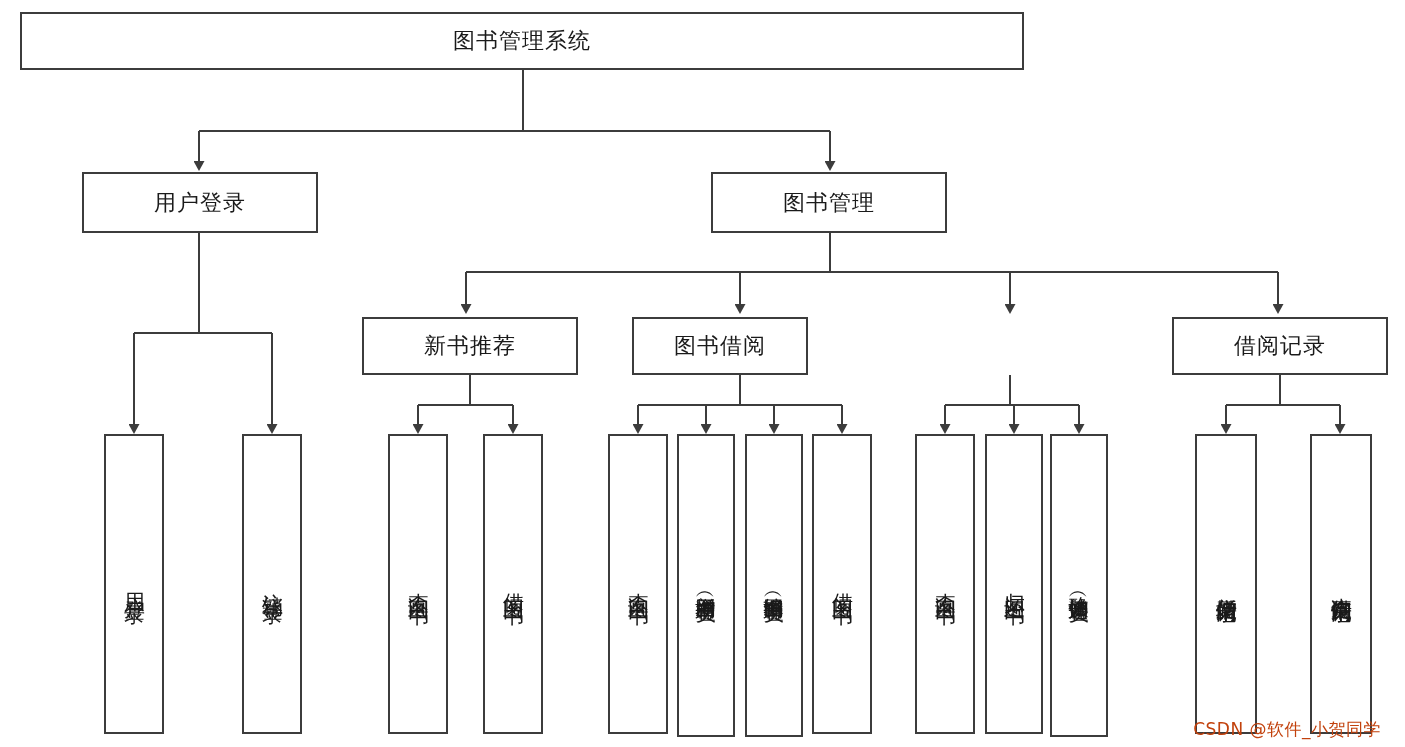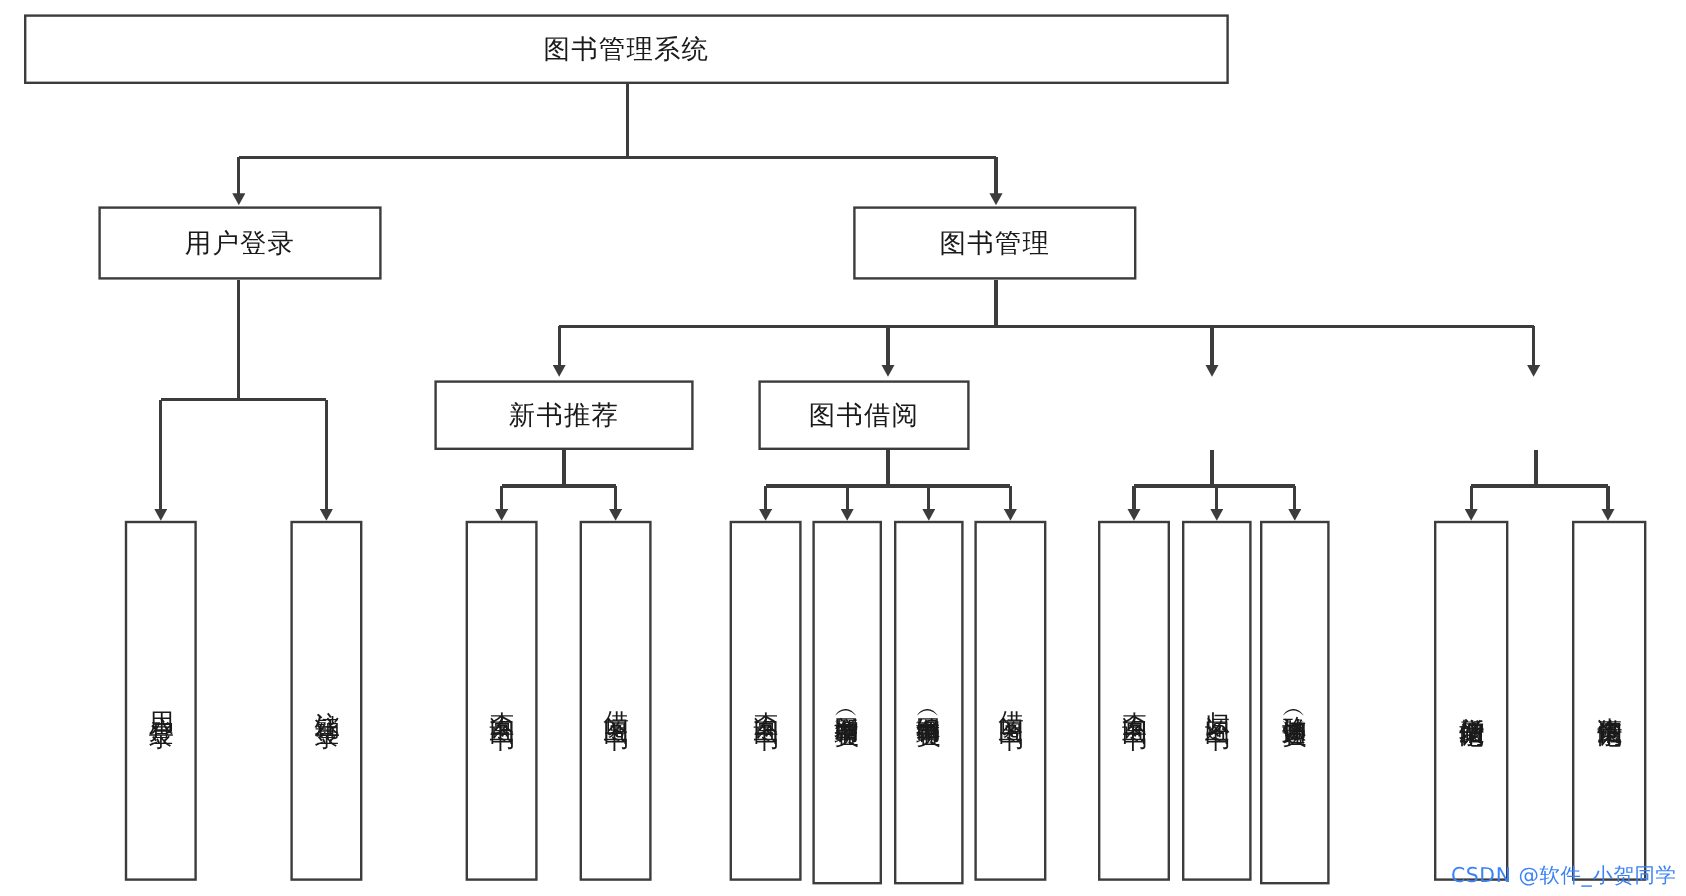--- a/index.html
+++ b/index.html
@@ -53,24 +53,24 @@
     text-orientation: upright;
     display: block;
     white-space: nowrap;
   }
   .nlabel {
     display: block;
     white-space: nowrap;
   }
   #watermark {
     position: absolute;
-    right: 8px;
+    right: 24px;
     bottom: 6px;
     font-size: 17px;
-    color: #3b82f6;
+    color: #c2410c;
     white-space: nowrap;
     letter-spacing: 0.5px;
   }
 </style>
 </head>
 <body>
 
 <div id="canvas">
 
   <svg id="edges" viewBox="0 0 1405 747">
@@ -139,20 +139,23 @@
 
   <div class="node horiz" style="left:362px; top:317px; width:216px; height:58px;">
     <span class="nlabel">新书推荐</span>
   </div>
 
   <div class="node horiz" style="left:632px; top:317px; width:176px; height:58px;">
     <span class="nlabel">图书借阅</span>
   </div>
 
 
+  <div class="node horiz" style="left:1172px; top:317px; width:216px; height:58px;">
+    <span class="nlabel">借阅记录</span>
+  </div>
 
   <div class="node vert" style="left:104px; top:434px; width:60px; height:300px;">
     <span class="nlabel">用户登录</span>
   </div>
 
   <div class="node vert" style="left:242px; top:434px; width:60px; height:300px;">
     <span class="nlabel">注销登录</span>
   </div>
 
   <div class="node vert" style="left:388px; top:434px; width:60px; height:300px;">

